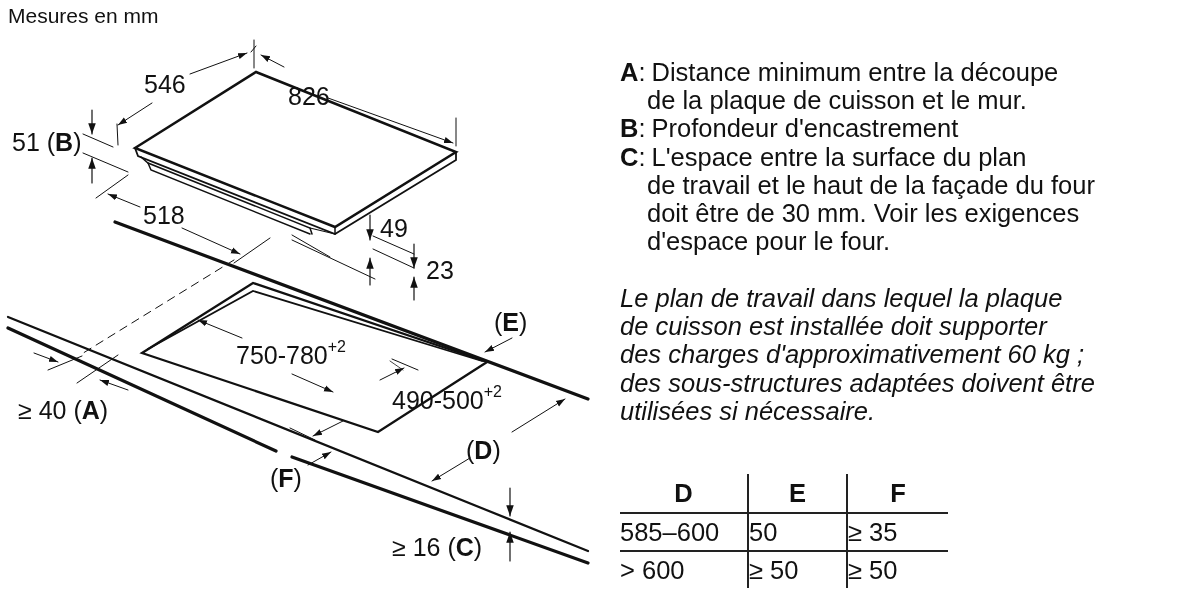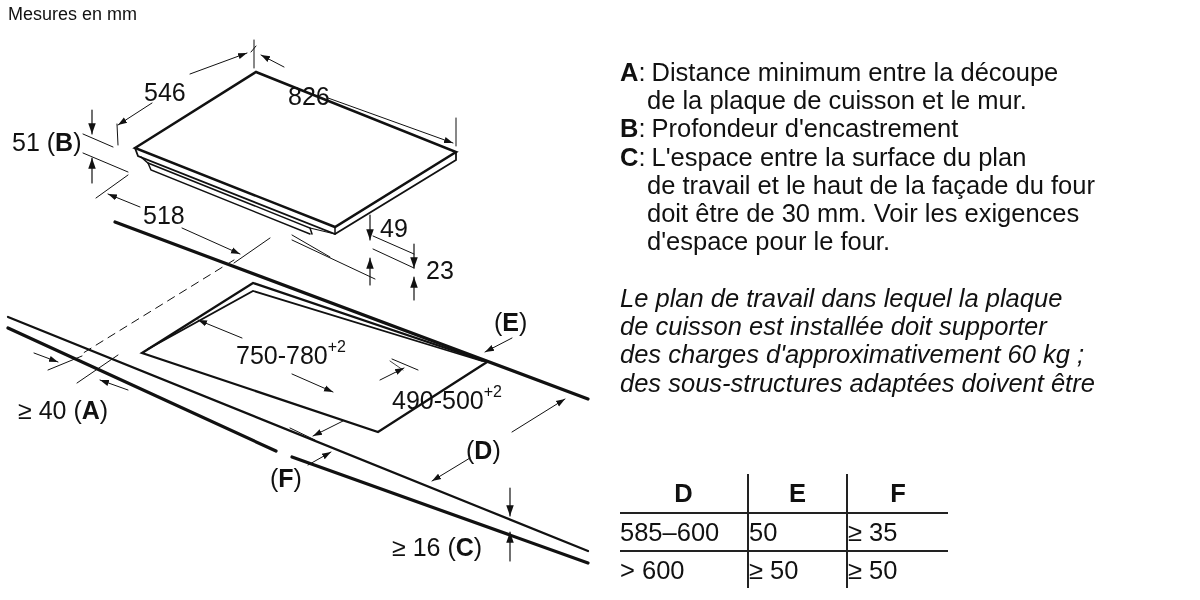--- a/index.html
+++ b/index.html
@@ -1,18 +1,18 @@
 <!DOCTYPE html>
 <html><head>
 <meta charset="utf-8">
 <style>
   html, body { margin:0; padding:0; background:#ffffff; }
   body { width:1200px; height:600px; position:relative; overflow:hidden;
          font-family:"Liberation Sans", sans-serif; color:#111111; }
-  .title { position:absolute; left:8px; top:4px; font-size:18px; }
+  .title { position:absolute; left:8px; top:4px; font-size:21px; }
   svg.diagram { position:absolute; left:0; top:0; }
   .lbl { position:absolute; font-size:25px; line-height:1; white-space:nowrap; }
   .lbl b { font-weight:bold; }
   .lbl sup { font-size:16px; vertical-align:top; position:relative; top:-4px; }
   .legend { position:absolute; left:620px; top:58px; font-size:25.5px; line-height:28.2px; }
   .legend .row { display:flex; }
   .legend .key { font-weight:bold; }
   .legend .colon { margin-right:6px; }
   .legend .indent { padding-left:27px; }
   .note { position:absolute; left:620px; top:284px; font-size:25.5px; line-height:28.2px;font-style:italic; }
@@ -109,21 +109,21 @@
     <line x1="512" y1="432" x2="565" y2="399" stroke-width="1" marker-end="url(#ar)"></line>
     <line x1="470" y1="458" x2="432" y2="481" stroke-width="1" marker-end="url(#ar)"></line>
 
     <line x1="308" y1="465" x2="331" y2="452" stroke-width="1" marker-end="url(#ar)"></line>
 
     <line x1="510" y1="488" x2="510" y2="516" stroke-width="1.2" marker-end="url(#ar)"></line>
     <line x1="510" y1="561" x2="510" y2="532" stroke-width="1.2" marker-end="url(#ar)"></line>
   </g>
 </svg>
 
-<div class="lbl" style="left:144px;top:80px">546</div>
+<div class="lbl" style="left:144px;top:72px">546</div>
 <div class="lbl" style="left:288px;top:84px">826</div>
 <div class="lbl" style="left:12px;top:130px"><span>51</span> <span>(</span><b>B</b><span>)</span></div>
 <div class="lbl" style="left:143px;top:203px">518</div>
 <div class="lbl" style="left:380px;top:216px">49</div>
 <div class="lbl" style="left:426px;top:258px">23</div>
 <div class="lbl" style="left:236px;top:343px"><span>750-780</span><sup>+2</sup></div>
 <div class="lbl" style="left:392px;top:388px"><span>490-500</span><sup>+2</sup></div>
 <div class="lbl" style="left:18px;top:398px"><span>≥ 40</span> <span>(</span><b>A</b><span>)</span></div>
 <div class="lbl" style="left:494px;top:310px"><span>(</span><b>E</b><span>)</span></div>
 <div class="lbl" style="left:466px;top:438px"><span>(</span><b>D</b><span>)</span></div>
@@ -150,20 +150,21 @@
   <div class="indent">de travail et le haut de la façade du four</div>
   <div class="indent">doit être de 30 mm. Voir les exigences</div>
   <div class="indent">d'espace pour le four.</div>
 </div>
 
 <div class="note">
   <div>Le plan de travail dans lequel la plaque</div>
   <div>de cuisson est installée doit supporter</div>
   <div>des charges d'approximativement 60 kg ;</div>
   <div>des sous-structures adaptées doivent être</div>
+  <div>utilisées si nécessaire.</div>
 </div>
 
 <table class="spec">
   <thead>
     <tr>
       <th class="c1">D</th>
       <th class="c2">E</th>
       <th class="c3">F</th>
     </tr>
   </thead>

